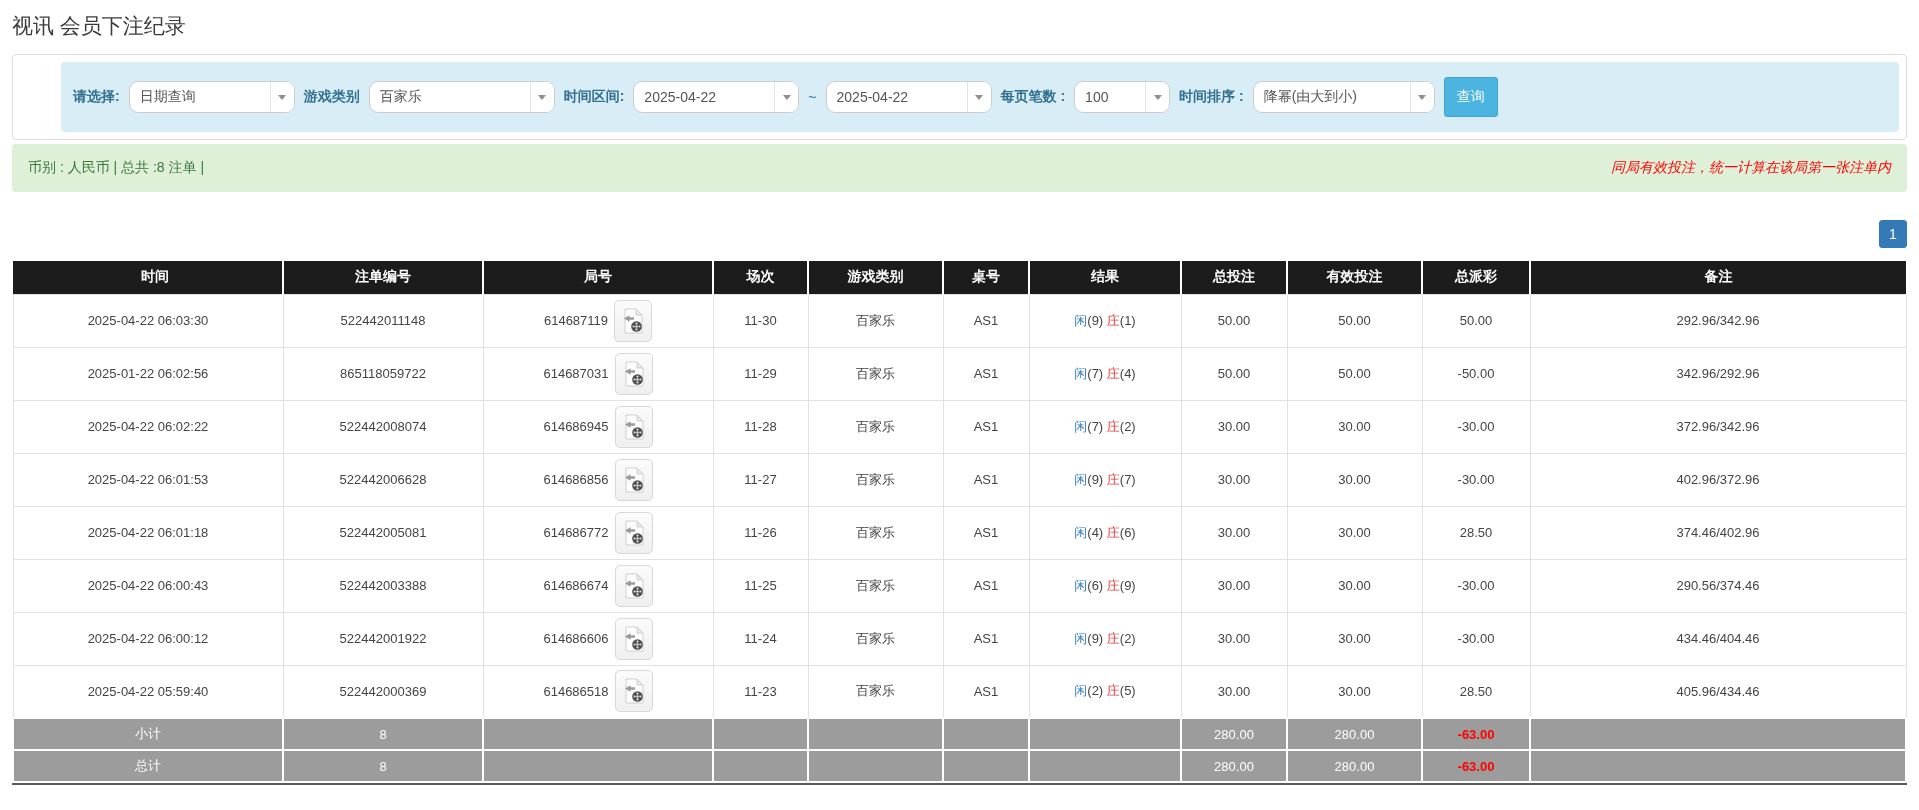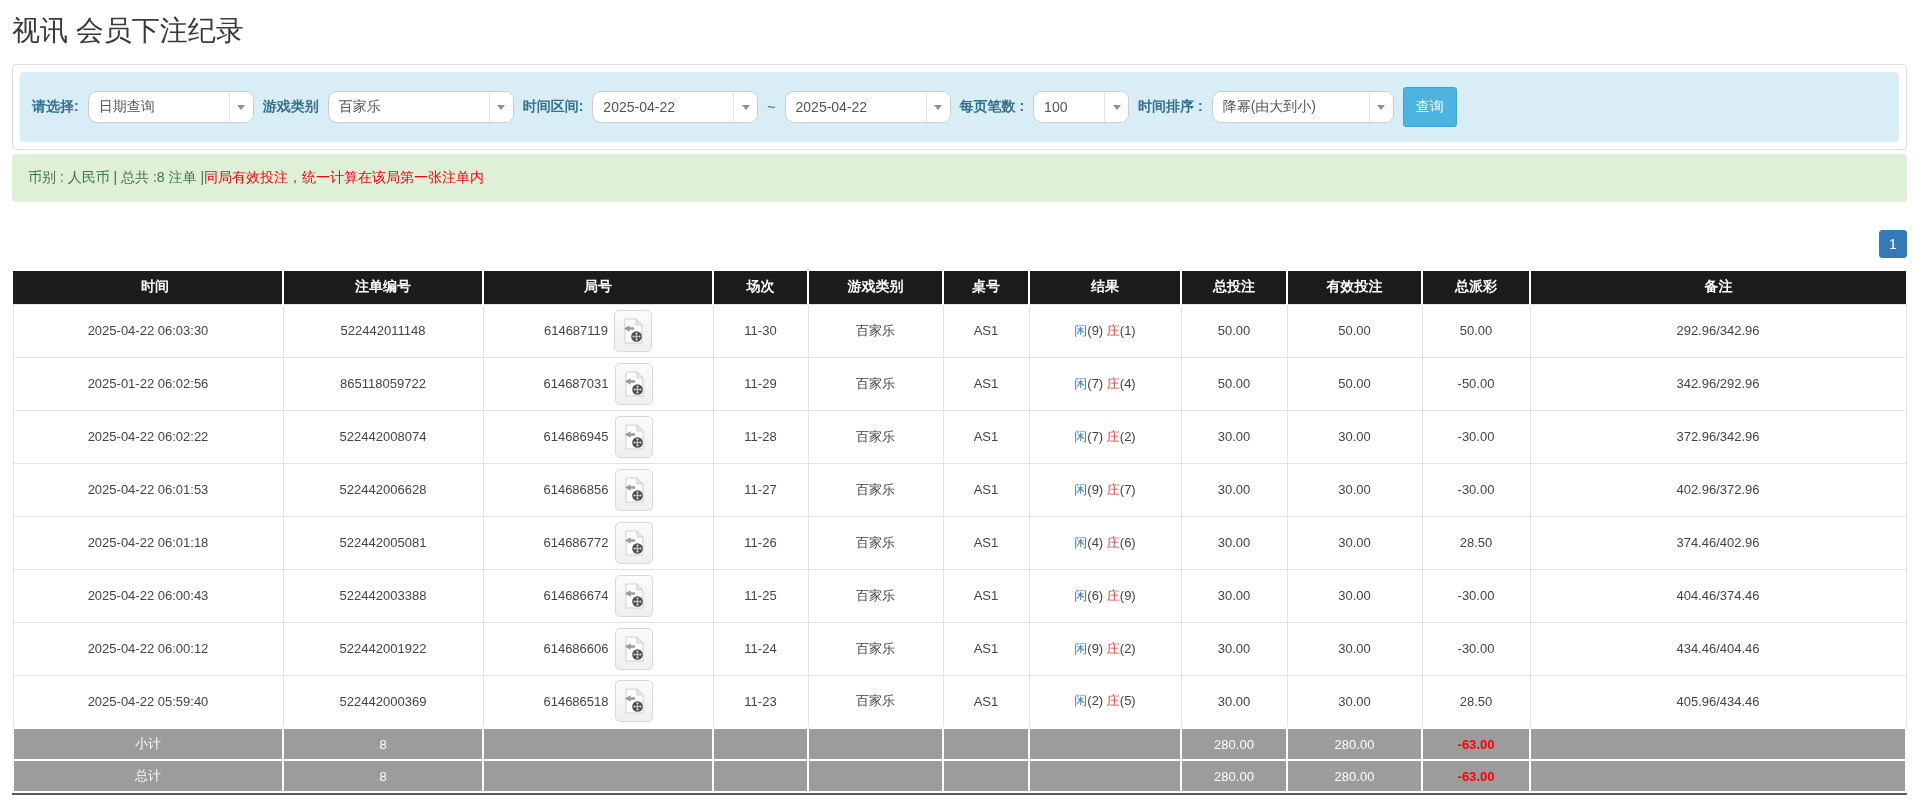--- a/index.html
+++ b/index.html
@@ -1,37 +1,37 @@
 <!DOCTYPE html>
 <html><head>
 <meta charset="utf-8">
 <style>
   * { box-sizing: border-box; margin: 0; padding: 0; }
   html,body { background:#fff; font-family:"Liberation Sans","DejaVu Sans",sans-serif; }
   body { width:1919px; min-height:810px; }
   .container { padding:0 12px; }
 
   
-  .page-title { font-size:28px; color:#3a3a3a; font-weight:normal; padding:12px 0 14px 0; }
+  .page-title { font-size:21px; color:#3a3a3a; font-weight:normal; padding:12px 0 14px 0; }
 
   
   .panel { border:1px solid #ddd; border-radius:4px; padding:7px; margin-bottom:4px; background:#fff; }
-  .filter-bar { background:#d9edf7; border-radius:4px; padding:15px 12px; display:flex; align-items:center; gap:9px; }
+  .filter-bar { background:#d9edf7; border-radius:4px; padding:15px 12px; display:flex; align-items:center; gap:9px;margin-left:41px; }
   .f-label { color:#31708f; font-weight:bold; font-size:14px; white-space:nowrap; }
   .combo { display:inline-flex; align-items:stretch; background:#fff; border:1px solid #ccc; border-radius:9px; height:32px; overflow:hidden; }
   .combo-text { display:flex; align-items:center; padding:0 10px; font-size:14px; color:#555; white-space:nowrap; }
   .combo-arrow { width:24px; display:flex; align-items:center; justify-content:center; border-left:1px solid #e4e4e4; background:#fff; cursor:pointer; }
   .combo-arrow::after { content:""; width:0; height:0; border-left:4px solid transparent; border-right:4px solid transparent; border-top:5px solid #8f8f8f; }
   .tilde { color:#31708f; font-size:14px; }
   .search-btn { background:#4cb4e0; color:#fff; border:1px solid #3fa6d2; border-radius:3px; font-size:14px; padding:6px 12px; height:40px; cursor:pointer; }
 
   
-  .alert-bar { background:#dff0d8; border-radius:4px; margin-top:3px; padding:15px 16px; display:flex; align-items:center; }
+  .alert-bar { background:#dff0d8; border-radius:4px; margin-top:3px; padding:15px 16px; display:flex; justify-content:space-between; align-items:center; }
   .alert-left { color:#3c763d; font-size:14px; }
-  .alert-right { color:#ff0000; font-size:14px; }
+  .alert-right { color:#ff0000; font-size:14px;font-style:italic; }
 
   
   .pager-row { display:flex; justify-content:flex-end; margin:28px 0 13px 0; }
   .page-btn { background:#337ab7; border:1px solid #337ab7; color:#fff; font-size:14px; min-width:28px; height:28px; border-radius:3px; display:flex; align-items:center; justify-content:center; cursor:pointer; }
 
   
   .table-wrap { border-bottom:2px solid #5a5a5a; }
   table.bet-table { width:100%; border-collapse:collapse; table-layout:fixed; }
   .bet-table th { background:#1c1c1c; color:#fff; font-size:14px; font-weight:bold; height:33px; text-align:center; border-left:2px solid #fff; }
   .bet-table th:first-child { border-left:none;padding-left:15px; }
@@ -323,21 +323,21 @@
     <td class="c-session">11-25</td>
     <td class="c-game">百家乐</td>
     <td class="c-table">AS1</td>
     <td>
       <span class="res-player">闲</span><span class="res-player-num">(6)</span>
       <span class="res-banker">庄</span><span class="res-banker-num">(9)</span>
     </td>
     <td class="c-total-bet blue-link">30.00</td>
     <td class="c-valid-bet">30.00</td>
     <td class="c-payout neg">-30.00</td>
-    <td class="c-remark">404.46/374.46</td>
+    <td class="c-remark">290.56/374.46</td>
   </tr>
           <tr>
     <td class="c-time">2025-04-22 06:00:12</td>
     <td class="c-bet-id">522442001922</td>
     <td>
       <span class="round-cell-inner">
         <span class="c-round-id">614686606</span>
         <span class="video-btn">
           <svg width="22" height="26" viewBox="0 0 22 26">
             <path d="M3 1 h11 l6 6 v18 H3 Z" fill="#fdfdfd" stroke="#cfcfcf" stroke-width="1"></path>

